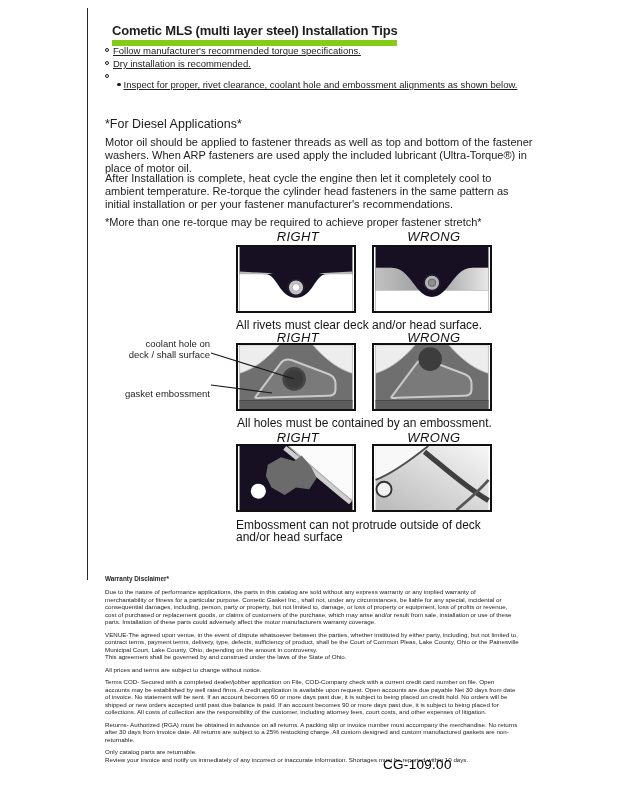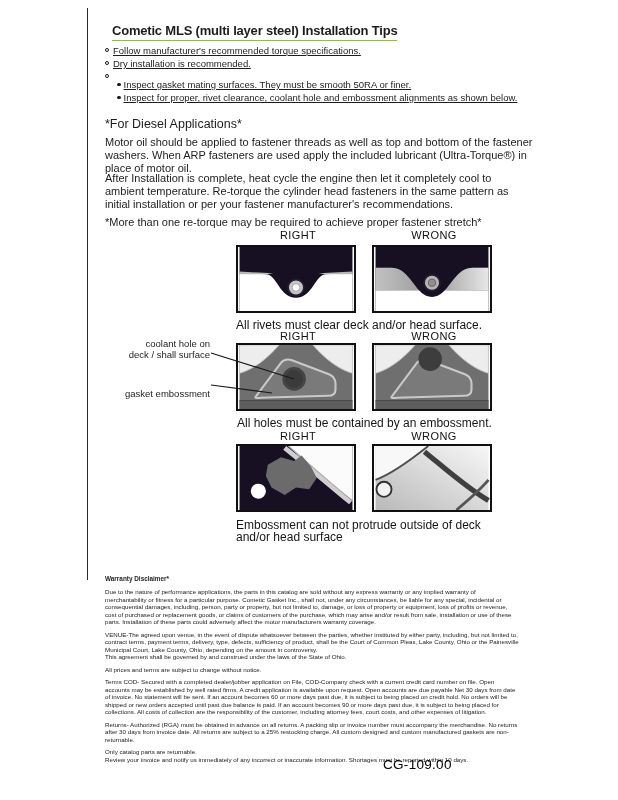--- a/index.html
+++ b/index.html
@@ -12,21 +12,21 @@
     overflow:hidden;
   }
   .abs { position:absolute; }
   .prewrap { white-space:pre-line; }
 
   .vrule { left:87px; top:8px; width:1px; height:572px; background:#2a2a2a; }
 
   .title {
     left:112px; top:23px;
     font-size:13px; font-weight:bold; letter-spacing:-0.2px;
-    border-bottom:1px solid #84cc16; padding-bottom:2px;
+    border-bottom:6px solid #84cc16; padding-bottom:2px;
     display:inline-block;
   }
 
   .tips { left:105px; top:44px; width:446px; list-style:none; }
   .tip { display:flex; align-items:flex-start; font-size:9.5px; line-height:13px;text-decoration:underline; }
   .tip.sub { margin-left:12px; }
   .obullet {
     flex:0 0 auto; width:4px; height:4px; border:1px solid #1d1d1d; border-radius:50%;
     margin:4px 4px 0 0;
   }
@@ -34,21 +34,21 @@
     flex:0 0 auto; width:3.5px; height:3.5px; background:#1d1d1d; border-radius:50%;
     margin:4.5px 3px 0 0;
   }
 
   .diesel-heading { left:105px; top:117px; font-size:12.5px; font-weight:normal; }
   .body-para { font-size:11px; line-height:13px; }
   .p1 { left:105px; top:136px; width:442px; }
   .p2 { left:105px; top:172px; width:424px; }
   .pnote { left:105px; top:216px; width:442px; }
 
-  .dg-label { width:124px; text-align:center; font-size:11px; letter-spacing:0.4px; color:#111; }
+  .dg-label { width:124px; text-align:center; font-size:13px; letter-spacing:0.4px; color:#111;font-style:italic; }
   .panel { display:block; border:2px solid #101010; background:#fff; }
   .caption { font-size:12px; line-height:12px; color:#161616; }
 
   .ann-label { width:112px; text-align:right; font-size:9.5px; line-height:10.5px; }
   .leaders { pointer-events:none; z-index:5; }
 
   .legal { left:105px; top:575px; width:414px; }
   .legal-heading { font-size:6.4px; font-weight:bold; margin-bottom:6px; }
   .legal p { font-size:6.2px; line-height:7.5px; margin-bottom:5px; color:#222; }
 
@@ -67,24 +67,20 @@
     <li class="tip">
       <span class="obullet"></span>
       <span>Follow manufacturer's recommended torque specifications.</span>
     </li>
     <li class="tip">
       <span class="obullet"></span>
       <span>Dry installation is recommended.</span>
     </li>
     <li class="tip">
       <span class="obullet"></span>
-    </li>
-    <li class="tip sub">
-      <span class="dbullet"></span>
-      <span>Inspect gasket mating surfaces.  They must be smooth 50RA or finer.</span>
     </li>
     <li class="tip sub">
       <span class="dbullet"></span>
       <span>Inspect for proper, rivet clearance, coolant hole and embossment alignments as shown below.</span>
     </li>
   </ul>
 
   <h2 class="abs diesel-heading">*For Diesel Applications*</h2>
   <p class="abs body-para p1">Motor oil should be applied to fastener threads as well as top and bottom of the fastener washers. When ARP fasteners are used apply the included lubricant (Ultra-Torque®) in place of motor oil.</p>
   <p class="abs body-para p2">After Installation is complete, heat cycle the engine then let it completely cool to ambient temperature. Re-torque the cylinder head fasteners in the same pattern as initial installation or per your fastener manufacturer's recommendations.</p>

